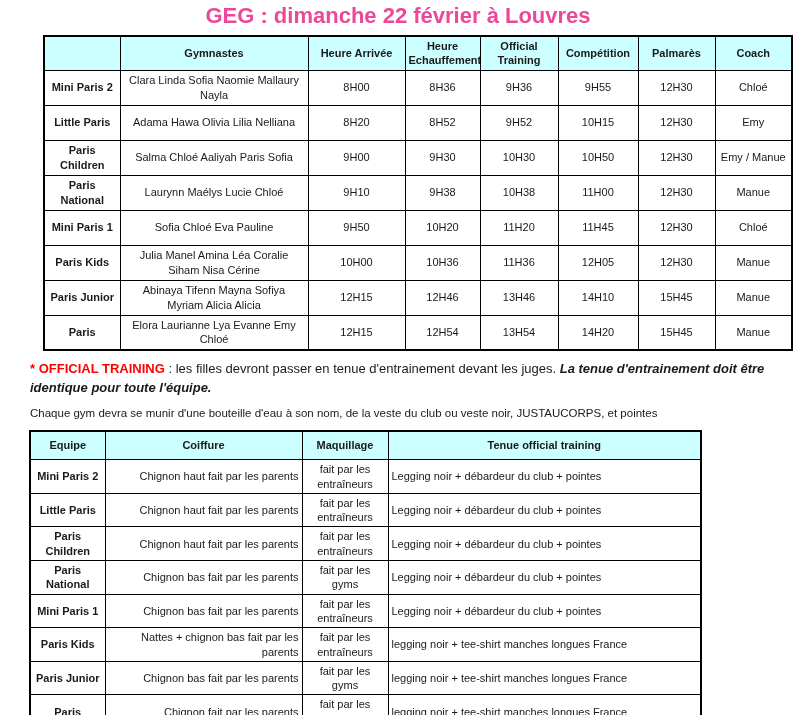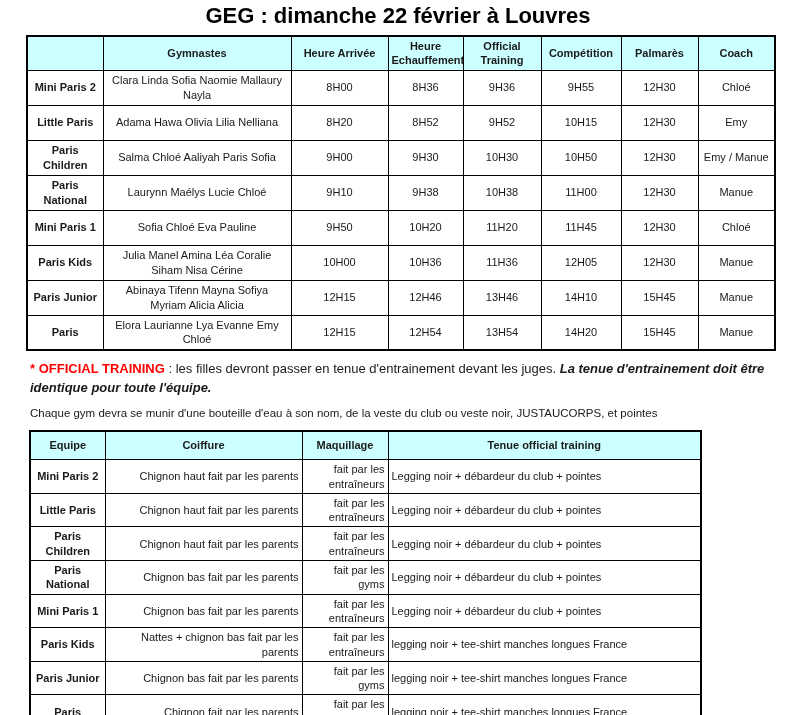--- a/index.html
+++ b/index.html
@@ -16,42 +16,42 @@
     background:var(--page-bg);
     color:var(--text);
     font-family:"Liberation Sans", sans-serif;
     overflow:hidden;
   }
   .page-title{
     text-align:center;
     font-size:22px;
     font-weight:bold;
     margin:3px 4px 6px 0;
-    color:#000000;
+    color:#ec4899;
   }
   table{
     border-collapse:collapse;
     table-layout:fixed;
     border:2px solid var(--border);
   }
   th,td{
     border:1px solid var(--border);
     padding:2px 3px;
     vertical-align:middle;
     font-size:11px;
     line-height:1.3;
     overflow:hidden;
   }
   thead th{
     background:var(--header-bg);
     font-weight:bold;
     text-align:center;
   }
   
-  .schedule-table{margin-left:26px;width:748px;}
+  .schedule-table{margin-left:43px;width:748px;}
   .schedule-table thead th{height:32px;}
   .schedule-table td{height:35px;text-align:center;}
   .schedule-table td.team-cell{font-weight:bold;}
   
   .note-official{
     margin:9px 0 0 30px;
     width:745px;
     font-size:13px;
     line-height:1.45;
   }
@@ -61,21 +61,21 @@
     margin:9px 0 11px 30px;
     width:745px;
     font-size:11.5px;
   }
   
   .outfit-table{margin-left:29px;width:671px;}
   .outfit-table thead th{height:29px;}
   .outfit-table td{height:31px;}
   .outfit-table td.team-cell{font-weight:bold;text-align:center;}
   .outfit-table td.coiffure-cell{text-align:right;padding-left:4px;}
-  .outfit-table td.maquillage-cell{text-align:right;}
+  .outfit-table td.maquillage-cell{text-align:center;}
   .outfit-table td.tenue-cell{text-align:left;}
 </style>
 </head>
 <body>
 
 <div class="page-title">GEG : dimanche 22 février à Louvres</div>
 
 <table class="schedule-table">
   <colgroup>
     <col style="width:76px">

